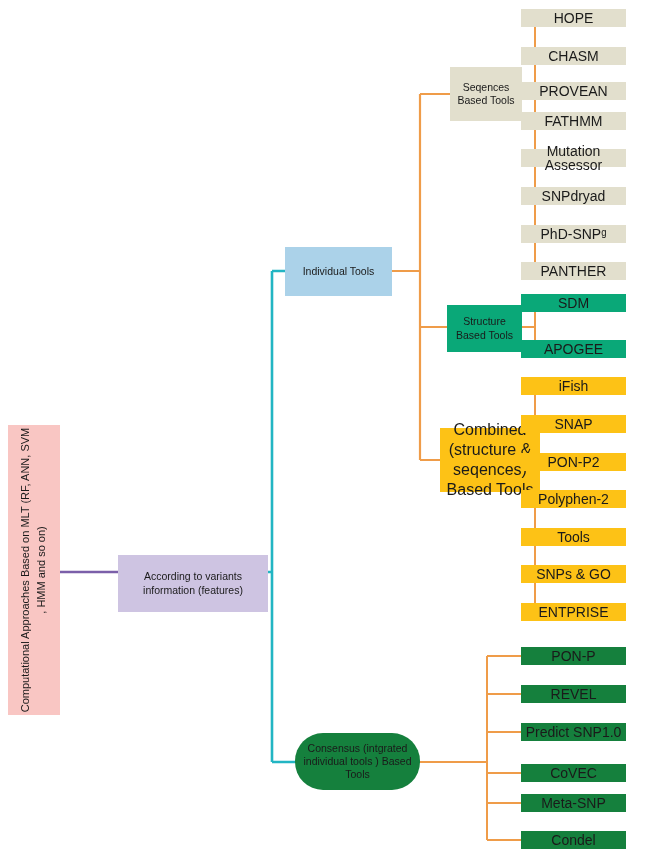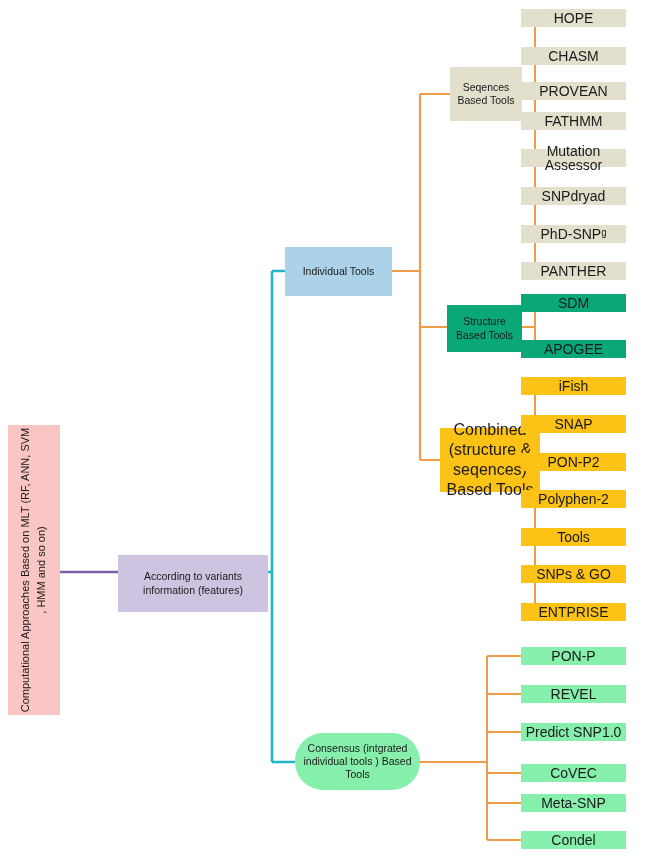--- a/index.html
+++ b/index.html
@@ -17,21 +17,21 @@
     position:absolute;z-index:1;left:521px;width:105px;height:18px;
     display:flex;align-items:center;justify-content:center;
     text-align:center;font-size:14px;line-height:1;box-sizing:border-box;
   }
   .c-pink{background:#f9c6c3;}
   .c-lavender{background:#cec4e2;}
   .c-blue{background:#abd2e9;}
   .c-beige{background:#e2dfcd;}
   .c-green{background:#0aa878;}
   .c-yellow{background:#fdc216;}
-  .c-peach{background:#86efac;text-align:center;}
+  .c-peach{background:#15803d;text-align:center;}
 
   .root-box{left:8px;top:425px;width:52px;height:290px;}
   .root-inner{
     position:absolute;left:-119px;top:119px;width:290px;height:52px;
     transform:rotate(-90deg);display:flex;align-items:center;justify-content:center;
     text-align:center;font-size:11px;line-height:1.45;
   }
   .variants-box{left:118px;top:545px;width:150px;height:57px;margin-top:10px;}
   .individual-box{left:285px;top:247px;width:107px;height:49px;}
   .consensus-box{left:295px;top:733px;width:125px;height:57px;border-radius:28px;}

